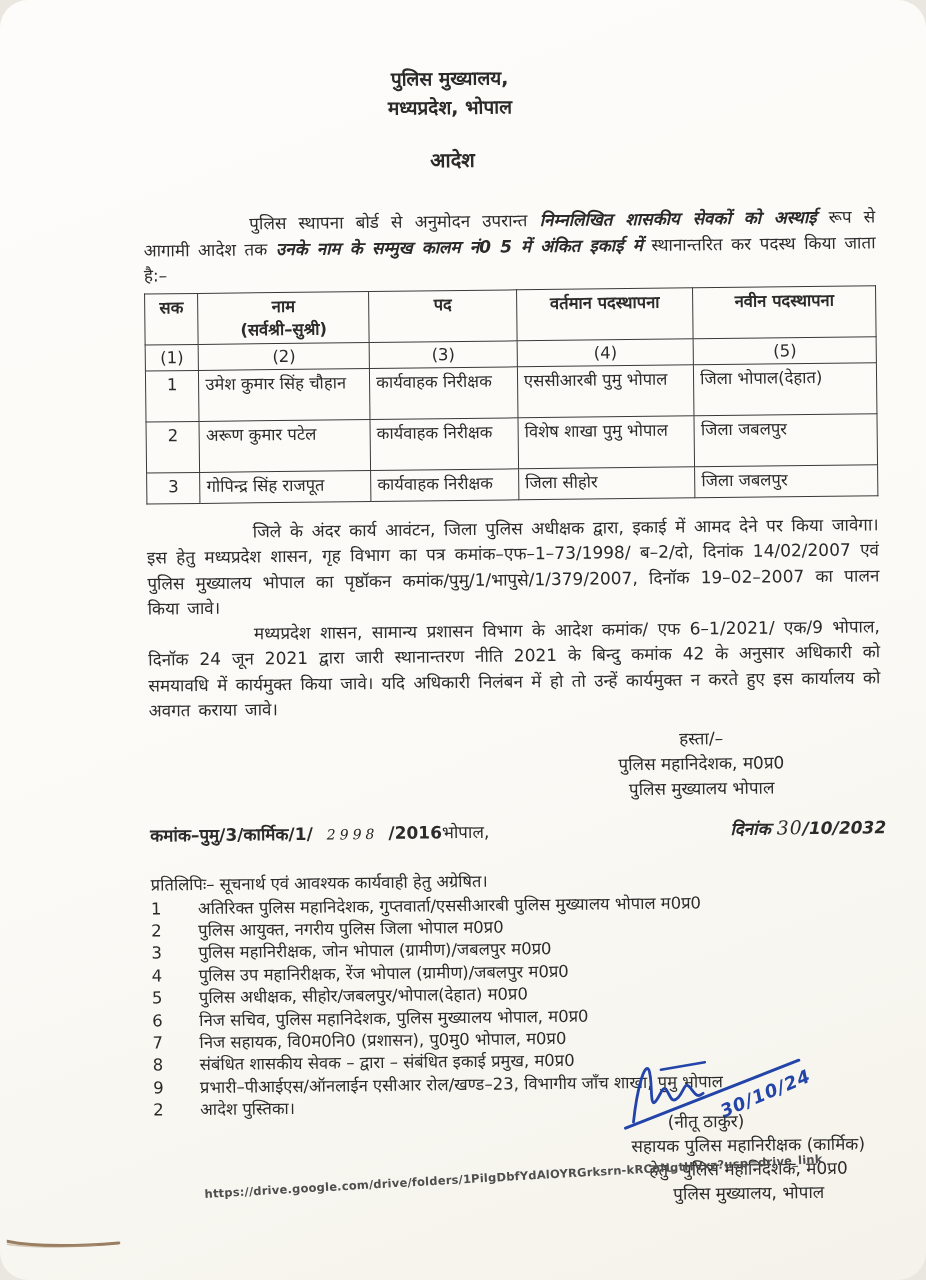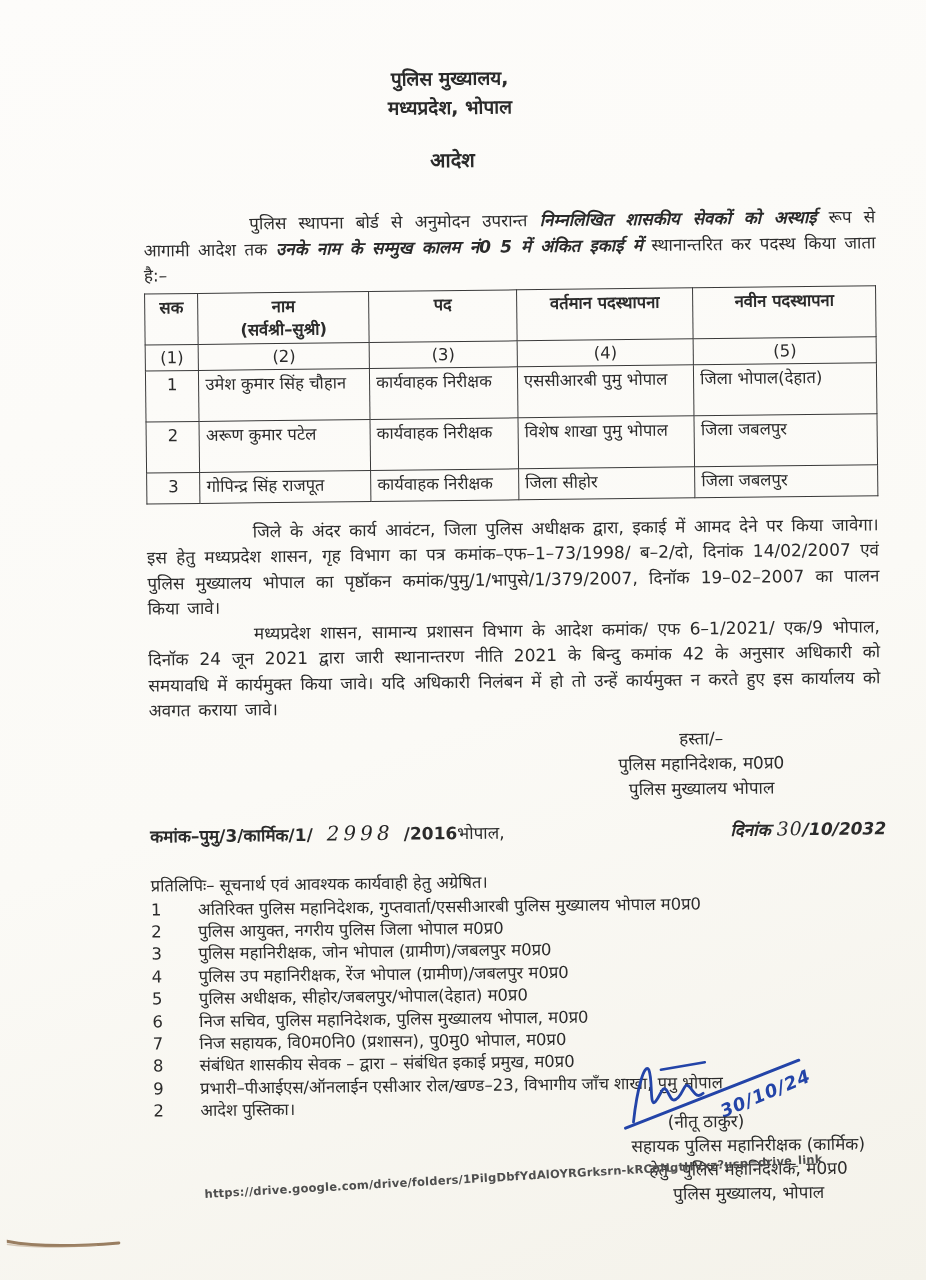--- a/index.html
+++ b/index.html
@@ -5,20 +5,21 @@
   html,body{margin:0;padding:0;}
   body{
     width:926px;height:1280px;
     font-family:"DejaVu Sans","Liberation Sans",sans-serif;
     background:#e9e7e0;
   }
   .page{
     position:relative;width:926px;height:1280px;overflow:hidden;
     background:linear-gradient(160deg,#fdfcfa 0%,#fbfaf6 55%,#f4f2ea 100%);
     color:#2b2b2b;
+    border-radius:28px;
   }
   .doc{
     position:absolute;inset:0;
     transform:rotate(-0.65deg);
     transform-origin:50% 50%;
   }
   
   .header{padding-top:64px;text-align:center;margin-left:-14px;
     font-size:19px;font-weight:700;line-height:29px;}
   .title{text-align:center;margin-left:-10px;margin-top:24px;
@@ -61,21 +62,21 @@
     font-size:17px;line-height:25px;
   }
   
   .refline{
     display:flex;align-items:baseline;
     margin:16px 0 0 148px;width:736px;font-size:17px;
   }
   .ref-no{font-weight:600;}
   .hand{
     font-family:"DejaVu Serif","Liberation Serif",serif;
-    font-style:italic;font-size:20px;letter-spacing:4px;
+    font-style:italic;font-size:14px;letter-spacing:4px;
     margin:0 10px 0 14px;color:#242424;
   }
   .ref-suffix{font-weight:600;}
   .ref-place{}
   .ref-date{margin-left:auto;font-weight:700;font-style:italic;}
   .hand-date{
     font-family:"DejaVu Serif","Liberation Serif",serif;
     font-style:italic;font-size:19px;letter-spacing:1px;font-weight:400;text-align:center;
   }
   

